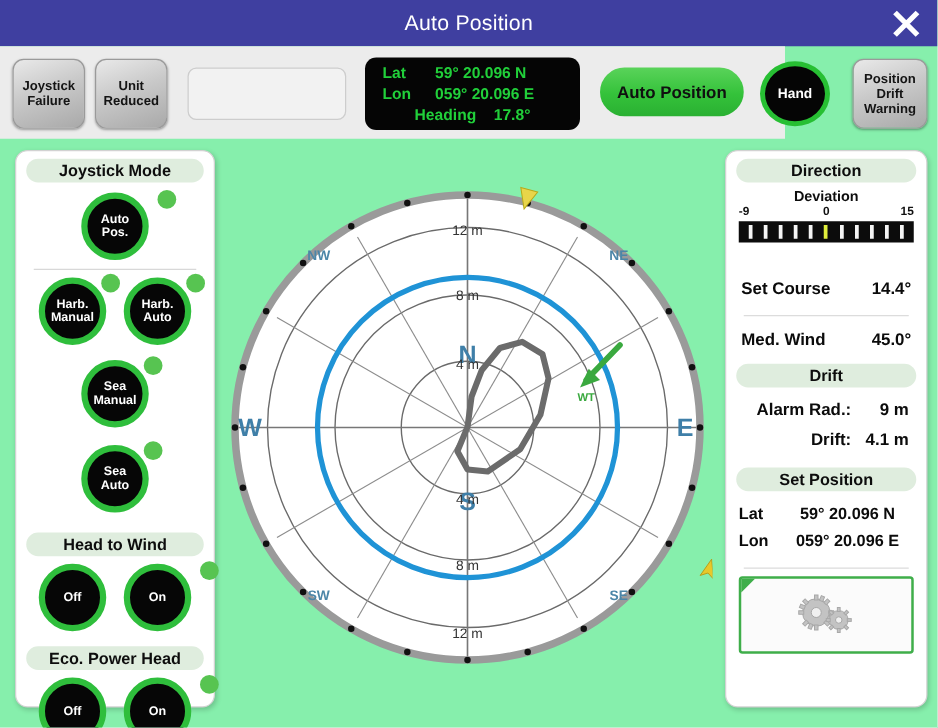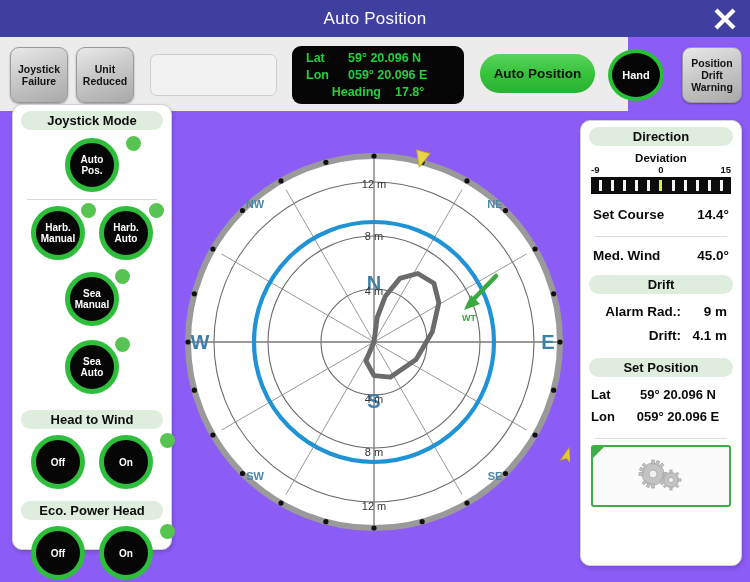--- a/index.html
+++ b/index.html
@@ -5,21 +5,21 @@
   html, body {
     margin: 0; padding: 0;
     width: 750px; height: 582px;
     background: #ececec;
     font-family: "Liberation Sans", sans-serif;
     overflow: hidden;
   }
   #app {
     position: relative;
     width: 750px; height: 582px;
-    background: #8b5cf6;
+    background: #86efac;
   }
 
   
   .titlebar {
     position: absolute; left: 0; top: 0;
     width: 750px; height: 37px;
     background: #3f3fa0;
     display: flex; align-items: center; justify-content: center;
   }
   .titlebar-text {
@@ -117,21 +117,21 @@
   .sect-header {
     margin: 6px 8px 2px 8px;
     height: 19px;
     border-radius: 10px;
     background: #dfedde;
     display: flex; align-items: center; justify-content: center;
     font-size: 13px; font-weight: bold; color: #0d0d0d;
   }
 
   
-  #left-panel { left: 12px; top: 104px; width: 158px; height: 444px; }
+  #left-panel { left: 12px; top: 120px; width: 158px; height: 444px; }
 
   .knob-row {
     position: relative;
     display: flex; justify-content: center; align-items: center;
     gap: 14px;
   }
   .knob-wrap { position: relative; }
   .knob {
     width: 54px; height: 54px;
     border-radius: 50%;
@@ -470,21 +470,21 @@
         <div class="dev-tick"></div>
         <div class="dev-tick"></div>
         <div class="dev-tick active"></div>
         <div class="dev-tick"></div>
         <div class="dev-tick"></div>
         <div class="dev-tick"></div>
         <div class="dev-tick"></div>
         <div class="dev-tick"></div>
       </div>
 
-    <div class="kv" style="margin-top:8px;">
+    <div class="kv" style="margin-top:24px;">
       <span>Set Course</span>
       <span>14.4°</span>
     </div>
 
     <div class="thin-rule"></div>
 
     <div class="kv">
       <span>Med. Wind</span>
       <span>45.0°</span>
     </div>

